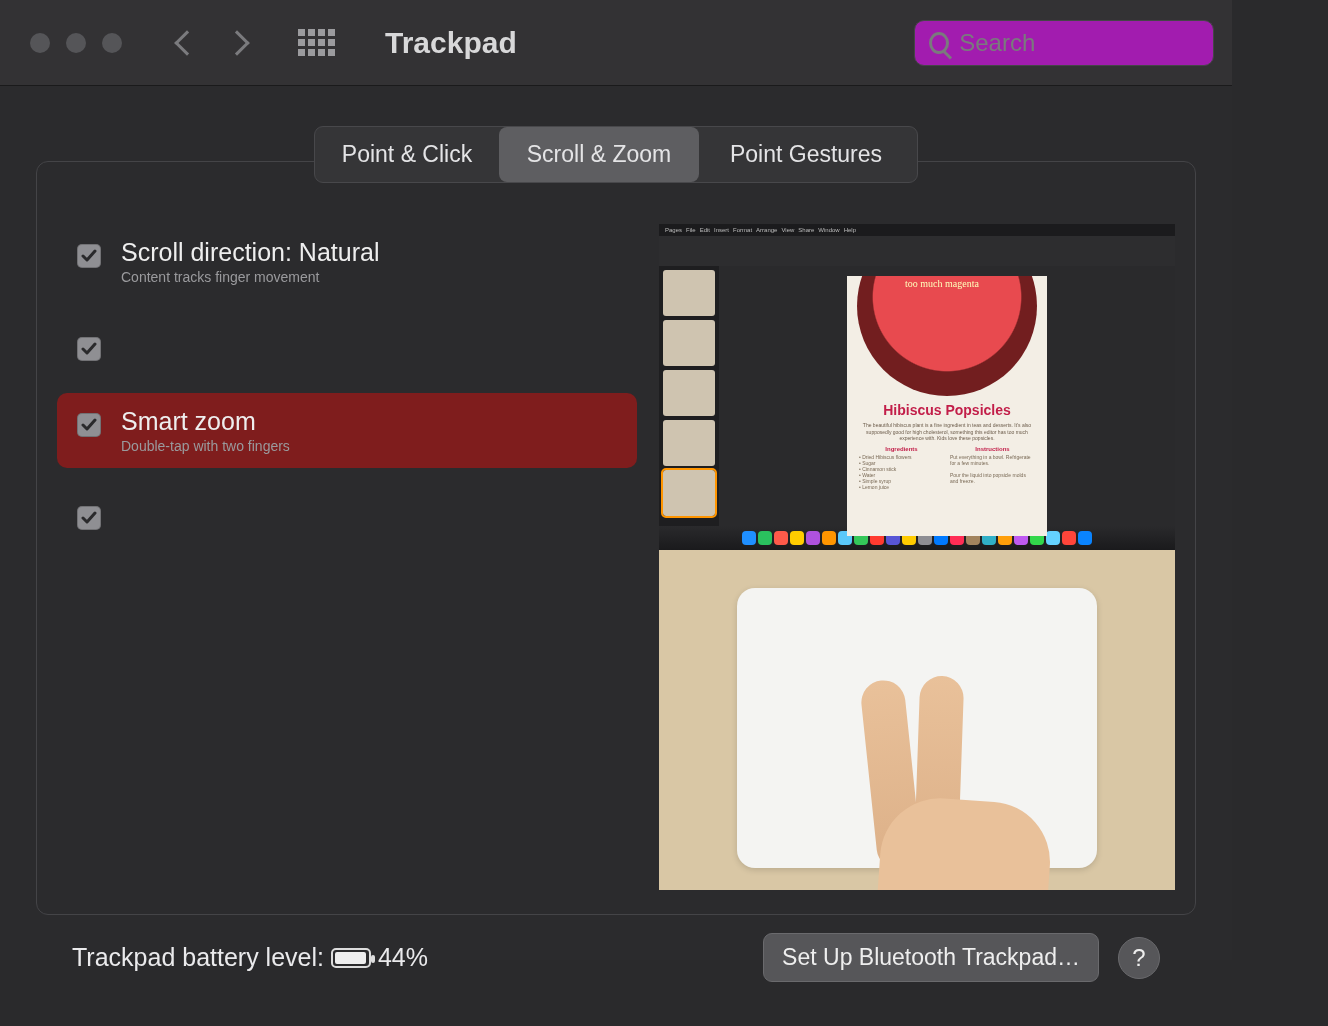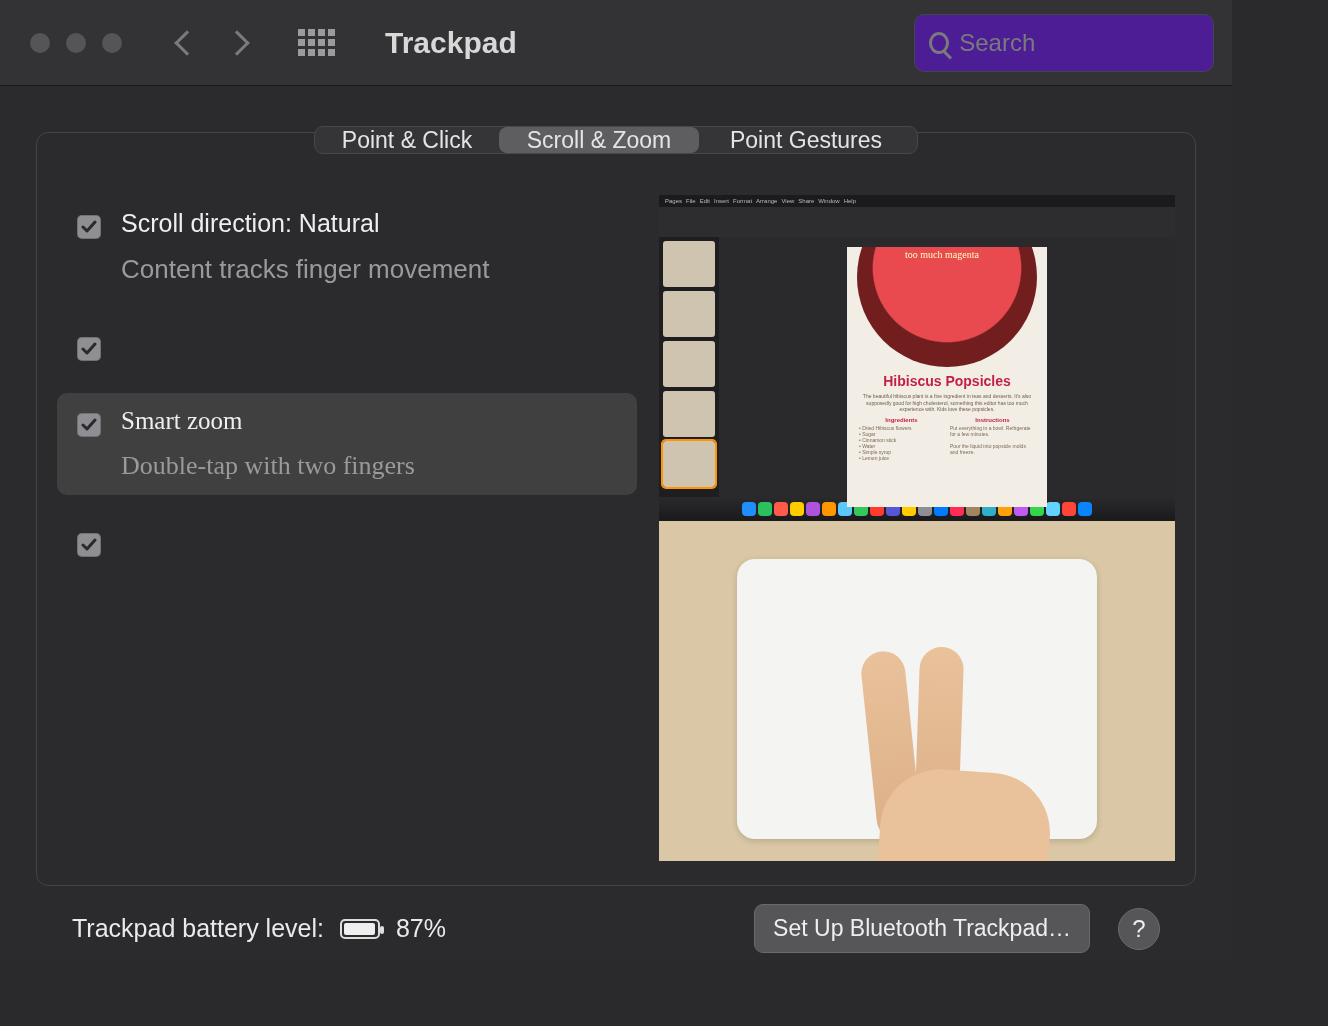--- a/index.html
+++ b/index.html
@@ -26,31 +26,31 @@
     .tl-dot { width: 20px; height: 20px; border-radius: 50%; background: #555558; }
     .nav-arrows { display: flex; gap: 32px; margin-left: 32px; }
     .nav-arrow { width: 18px; height: 18px; border: solid #7b7b7e; border-width: 0 0 3px 3px; transform: rotate(45deg); cursor: pointer; }
     .nav-arrow.fwd { transform: rotate(-135deg); }
     .grid-icon { display:grid; grid-template-columns:repeat(4,7px); grid-template-rows:repeat(3,7px); gap:3px; margin-left: 28px; cursor:pointer;}
     .grid-icon span { background:#9b9b9e; width:7px; height:7px; }
     .title { font-size: 30px; font-weight: 600; color: #d8d8d9; margin-left: 26px; }
     .spacer { flex: 1; }
     .search-box {
       display: flex; align-items: center; gap: 10px;
-      width: 300px; height: 58px; border-radius: 10px;
-      background: #4c1d95; border: 1px solid #454548; padding: 16px 14px;
+      width: 300px; height: 46px; border-radius: 10px;
+      background: #a21caf; border: 1px solid #454548; padding: 16px 14px;
     }
     .search-icon { width: 22px; height: 22px; border: 3px solid #7a7a7d; border-radius: 50%; position: relative; }
     .search-icon::after { content:""; position:absolute; width:3px; height:10px; background:#7a7a7d; bottom:-9px; right:-3px; transform:rotate(-45deg); }
     .search-box input { background: transparent; border: none; outline: none; color:#bbb; font-size: 24px; width: 100%; }
     .search-box input::placeholder { color:#7a7a7d; }
 
     .content { padding: 40px 36px 0; }
     .tabs {
-      width: 604px; height: 28px; margin: 0 auto;
+      width: 604px; height: 57px; margin: 0 auto;
       background: #353537; border:1px solid #48484b; border-radius: 9px;
       display: flex; align-items: stretch; position: relative; z-index: 2;
     }
     .tab { flex: none; display:flex; align-items:center; justify-content:center;
       font-size: 23px; font-weight: 500; color:#e4e4e6; padding: 0 22px; border-radius:8px; cursor:pointer;}
     .tab:nth-child(1){ width: 184px; }
     .tab:nth-child(2){ width: 200px; }
     .tab:nth-child(3){ width: 214px; }
     .tab.active { background: #5e5e61; }
 
@@ -60,29 +60,29 @@
       padding: 62px 20px 24px;
       display: flex; gap: 22px;
       background: #2b2b2d;
     }
     .options { width: 580px; }
     .option {
       display: flex; align-items: flex-start; gap: 20px;
       padding: 14px 20px; border-radius: 10px; margin-bottom: 18px;
       cursor: pointer;
     }
-    .option.selected { background: #404040; font-family: Liberation Serif, serif; }
+    .option.selected { background: #7f1d1d; }
     .checkbox {
       width: 24px; height: 24px; border-radius: 5px; background:#8f8f93;
       display:flex; align-items:center; justify-content:center; flex-shrink:0; margin-top: 6px;
       box-shadow: inset 0 0 0 1px rgba(0,0,0,.2);
     }
     .checkbox svg { width: 16px; height: 16px; }
     .opt-title { font-size: 25px; color:#eee; }
-    .opt-sub { font-size: 26px; color:#9a9a9d; margin-top: 16px; }
+    .opt-sub { font-size: 14px; color:#9a9a9d; margin-top: 2px; }
 
     .preview { width: 516px; display:flex; flex-direction:column; }
     .preview-top { height: 326px; background:#3b2a3b; position:relative; overflow:hidden; }
     .preview-bottom { height: 340px; background:#d9c7a5; position:relative; overflow:hidden; }
     .menubar { height:12px; background:#1b1b1d; display:flex; align-items:center; padding:0 6px; gap:4px;}
     .menubar .m { color:#bbb; font-size:6px; }
     .app-toolbar { height:30px; background:#2d2d2f; }
     .pages-body { display:flex; height:260px; background:#1e1e20; }
     .thumbs { width:60px; display:flex; flex-direction:column; gap:4px; padding:4px; }
     .thumb { height:46px; background:#cfc4b0; border-radius:3px; }
@@ -101,21 +101,21 @@
     .dock span{ width:14px; height:14px; border-radius:4px; }
 
     .trackpad-surface { position:absolute; width:360px; height:280px; background:#f4f4f2; border-radius:18px; left:78px; top:38px; box-shadow:0 2px 6px rgba(0,0,0,.15);}
     .hand { position:absolute; bottom:-60px; left:180px; width:200px; height:260px; }
     .palm { position:absolute; bottom:0; left:40px; width:170px; height:150px; background:#e9c19a; border-radius:60px 60px 40px 40px; transform:rotate(4deg);}
     .finger { position:absolute; width:44px; height:190px; border-radius:22px; background:linear-gradient(#e9c19a,#dcb088);}
     .f1{ left:30px; bottom:80px; transform:rotate(-6deg);} 
     .f2{ left:78px; bottom:84px; transform:rotate(2deg);} 
 
     .footer {
-      display:flex; align-items:center; padding: 18px 36px 0; gap: 16px;
+      display:flex; align-items:center; padding: 18px 36px 0; gap: 7px;
       font-size: 25px; color:#eaeaec;
     }
     .battery-icon { width:40px; height:20px; border:2px solid #ddd; border-radius:5px; position:relative; display:inline-block;}
     .battery-icon::after{ content:""; position:absolute; right:-6px; top:5px; width:4px; height:8px; background:#ddd; border-radius:2px;}
     .battery-fill{ position:absolute; left:2px; top:2px; bottom:2px; width:85%; background:#eee; border-radius:2px;}
     .footer .spacer2{ flex:1; }
     .btn {
       background:#565659; border-radius:9px; padding:10px 18px; font-size:23px; color:#eee;
       border:1px solid #6a6a6d; cursor:pointer;
     }
@@ -283,19 +283,19 @@
           </div>
         </div>
       </div>
     </div>
 
     <div class="footer">
       <span>Trackpad battery level:</span>
       <span class="battery-icon">
           <span class="battery-fill"></span>
         </span>
-      <span>87%</span>
+      <span>44%</span>
       <div class="spacer2"></div>
       <button class="btn">Set Up Bluetooth Trackpad…</button>
       <div class="help-btn">?</div>
     </div>
   </div>
 </div>
 
 </body></html>

